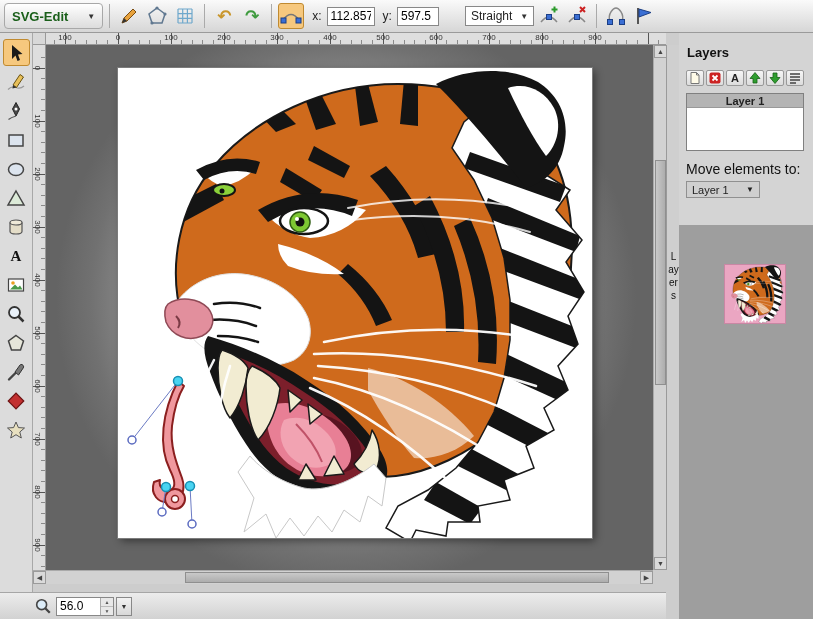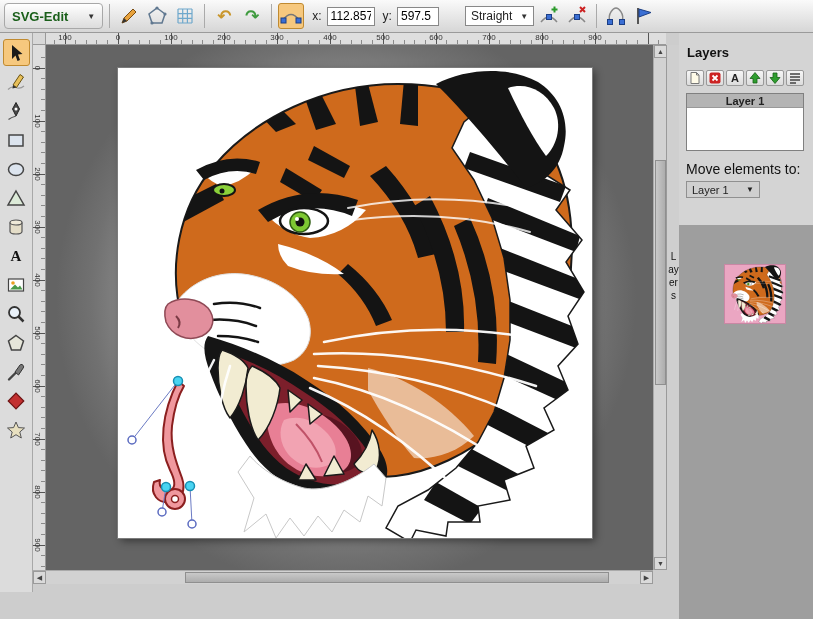--- a/index.html
+++ b/index.html
@@ -497,14 +497,30 @@
     <div class="lp-bottom">
       <div class="layer-thumb">
         <svg width="60" height="58" viewBox="0 0 474 470">
           <rect x="-20" y="-20" width="520" height="520" fill="#eba6c2"></rect>
           <use href="#tigerArt" width="474" height="470"></use>
         </svg>
       </div>
     </div>
   </div>
 
+  <div class="status-bar">
+    <span class="zoom-icon-wrap">
+      <svg width="18" height="18" viewBox="0 0 20 20">
+        <circle cx="8.5" cy="8.5" r="5.5" fill="#dcecf8" stroke="#444" stroke-width="1.8"></circle>
+        <line x1="12.5" y1="12.5" x2="17.5" y2="17.5" stroke="#444" stroke-width="2.5"></line>
+      </svg>
+    </span>
+    <div class="zoom-box">
+      <input value="56.0" style="">
+      <div class="spinner">
+        <span>▲</span>
+        <span>▼</span>
+      </div>
+    </div>
+    <div class="zoom-dd">▼</div>
+  </div>
 
 </div>
 
 </body></html>

